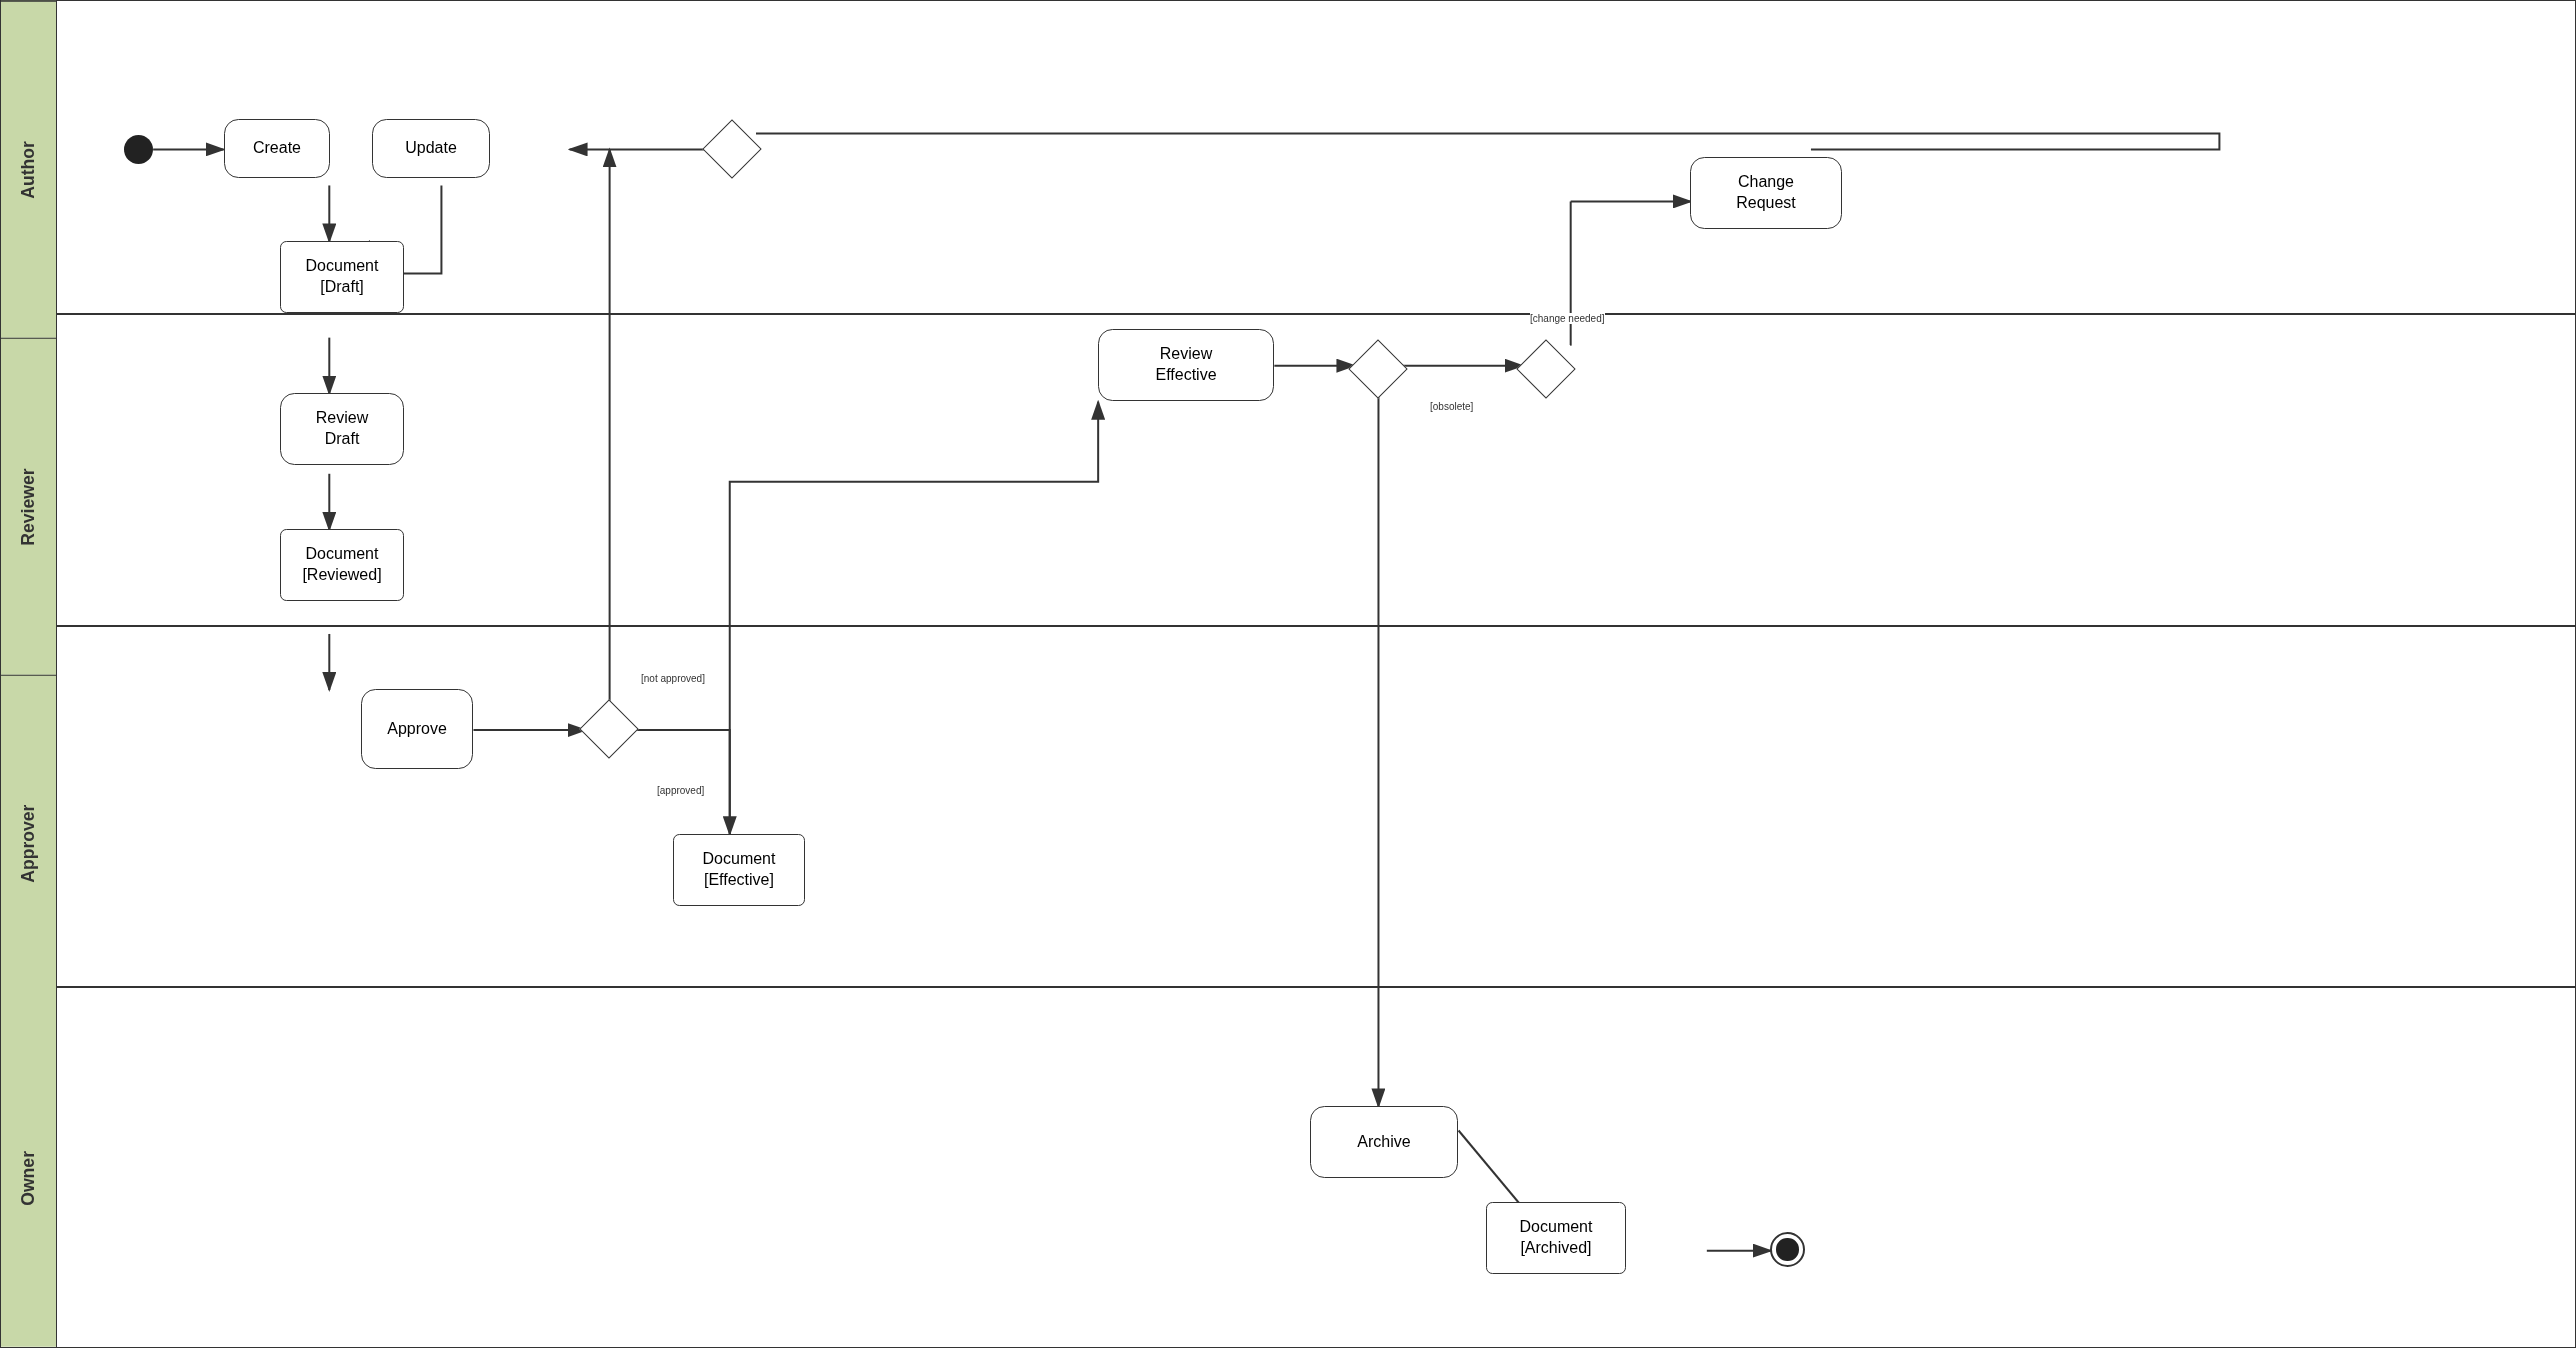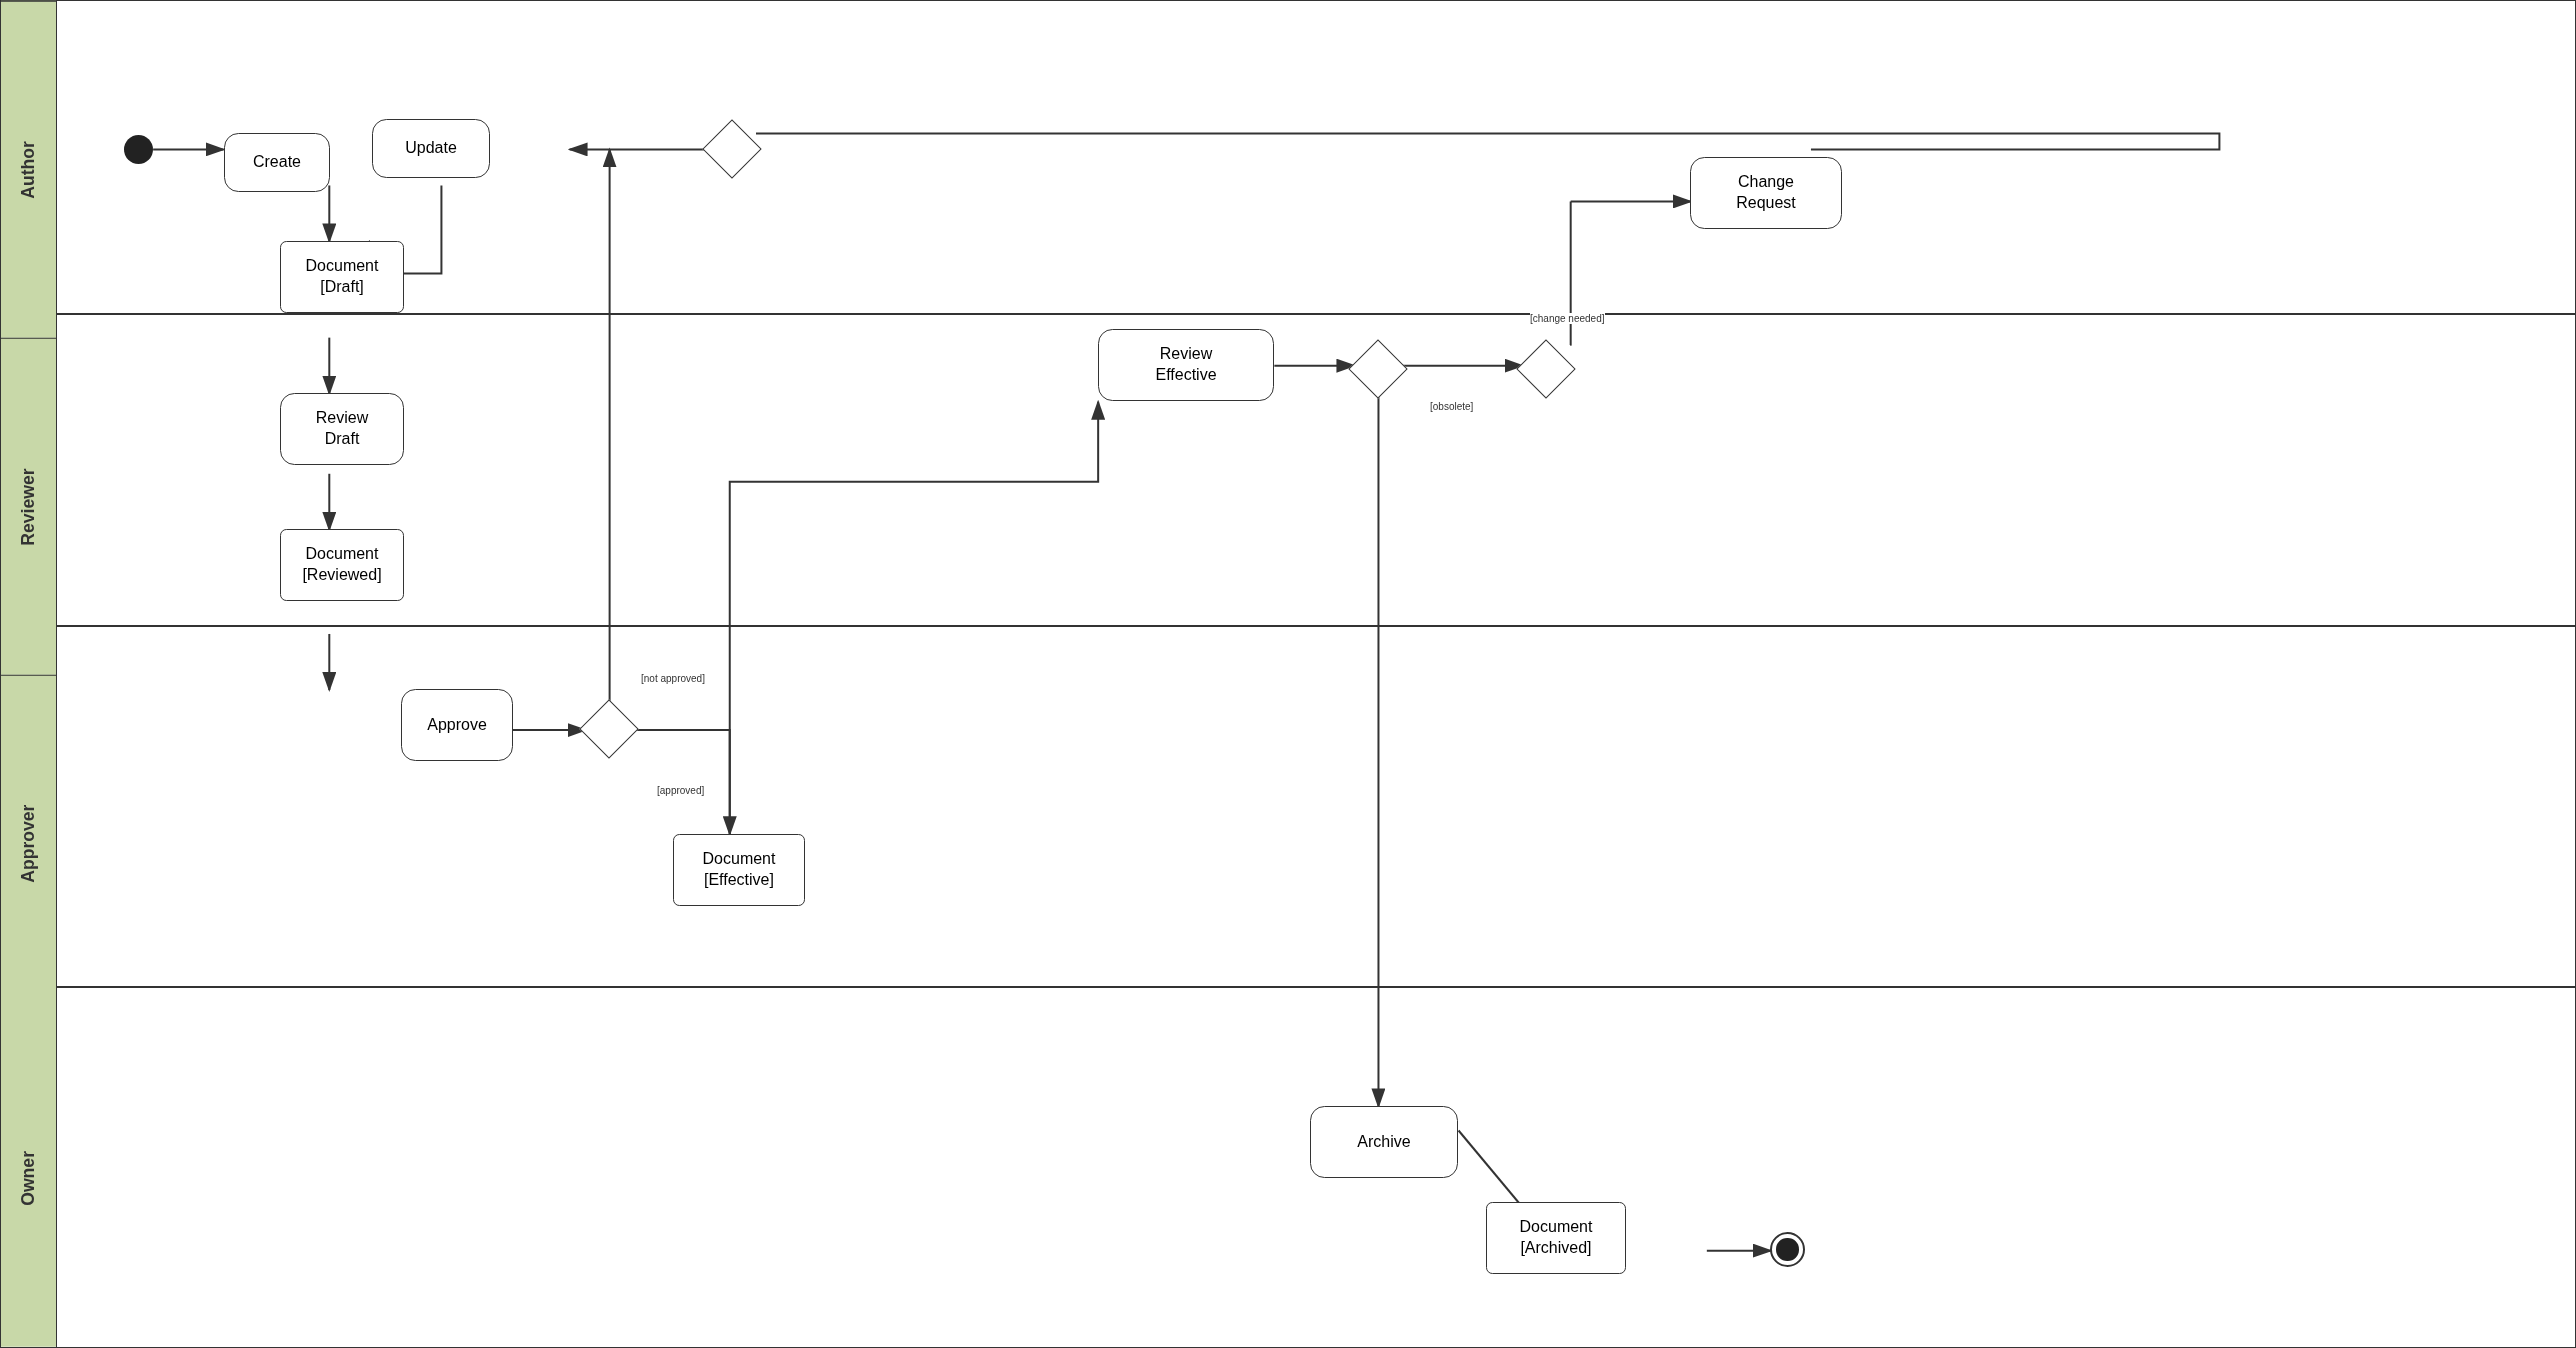--- a/index.html
+++ b/index.html
@@ -181,21 +181,21 @@
       <path d="M 1650 485 L 1650 1380" stroke="#333" stroke-width="2.5" fill="none" marker-end="url(#arrowhead)"></path>
 
       <path d="M 1750 1410 L 1850 1530" stroke="#333" stroke-width="2.5" fill="none" marker-end="url(#arrowhead)"></path>
 
       <line x1="2060" y1="1560" x2="2140" y2="1560" stroke="#333" stroke-width="2.5" marker-end="url(#arrowhead)"></line>
 
     </svg>
 
     <div class="start-node" style="left:67px; top:134px;"></div>
 
-    <div class="node rounded" style="left:167px; top:132px; width:106px; height:59px;">
+    <div class="node rounded" style="left:167px; top:118px; width:106px; height:59px;">
       <span>Create</span>
     </div>
 
     <div class="node rounded" style="left:315px; top:118px; width:118px; height:59px;">
       <span>Update</span>
     </div>
 
     <div class="diamond" style="left:651px; top:124px; display:flex; align-items:center; justify-content:center; position:absolute;">
       <div class="diamond-inner"></div>
     </div>
@@ -221,21 +221,21 @@
     </div>
 
     <div class="diamond" style="left:1465px; top:344px; display:flex; align-items:center; justify-content:center; position:absolute;">
       <div class="diamond-inner"></div>
     </div>
 
     <div class="node" style="left:223px; top:528px; width:124px; height:72px; border-radius:6.4px;">
       <span>Document<br>[Reviewed]</span>
     </div>
 
-    <div class="node rounded" style="left:304px; top:688px; width:112px; height:72px;margin-left:40px;">
+    <div class="node rounded" style="left:304px; top:688px; width:112px; height:80px;">
       <span>Approve</span>
     </div>
 
     <div class="diamond" style="left:528px; top:704px; display:flex; align-items:center; justify-content:center; position:absolute;">
       <div class="diamond-inner"></div>
     </div>
 
     <div class="node" style="left:616px; top:833px; width:132px; height:72px; border-radius:6.4px;">
       <span>Document<br>[Effective]</span>
     </div>

